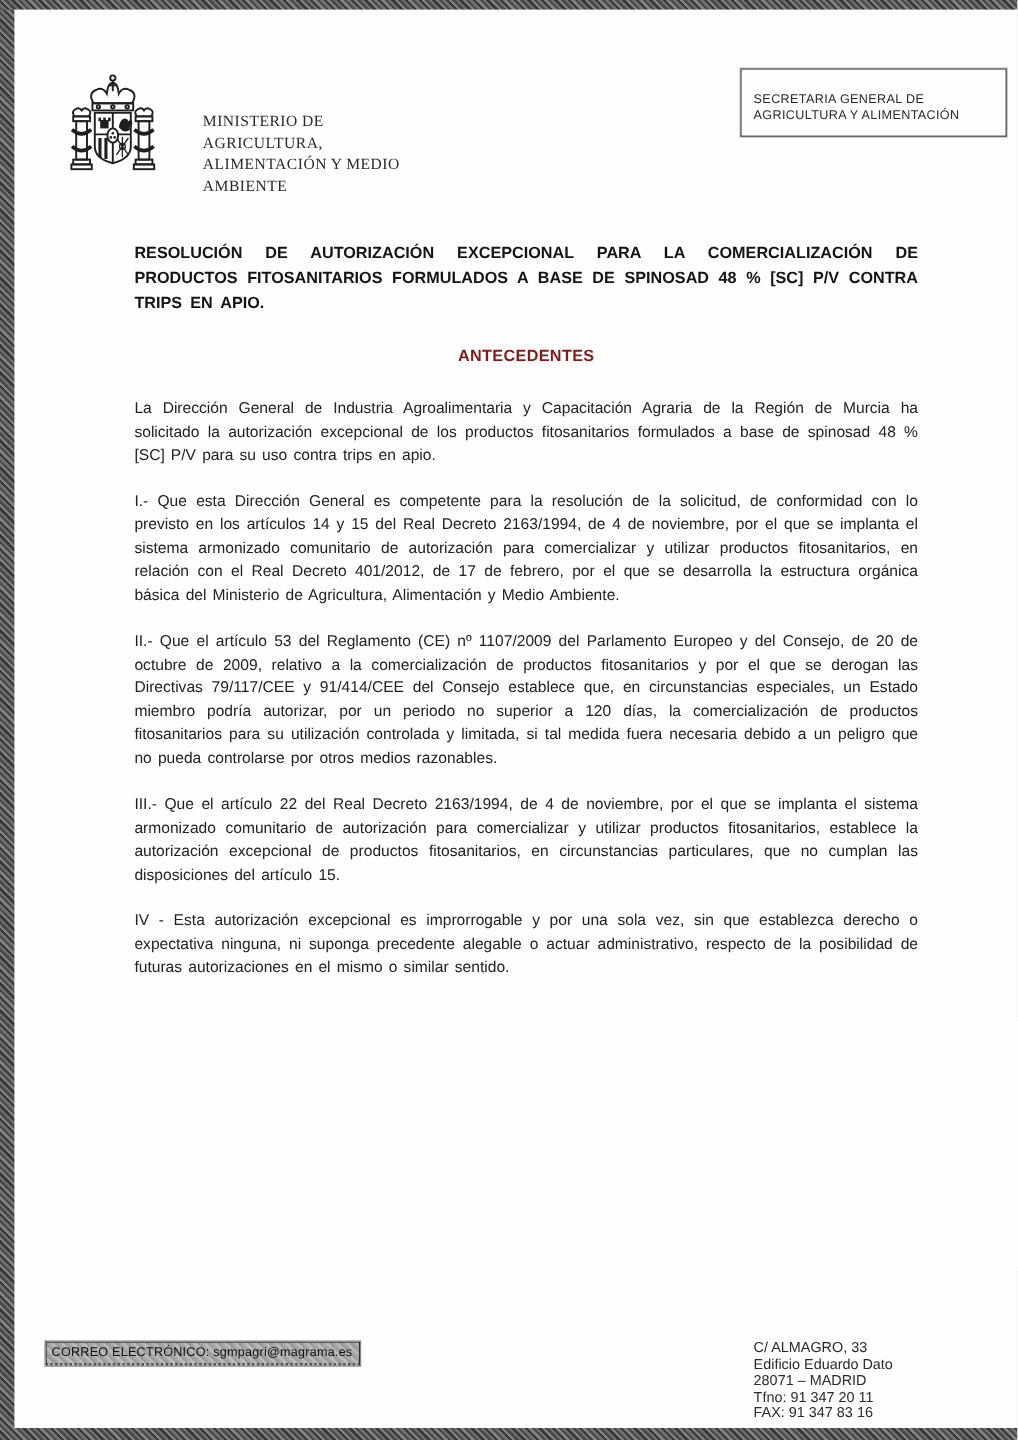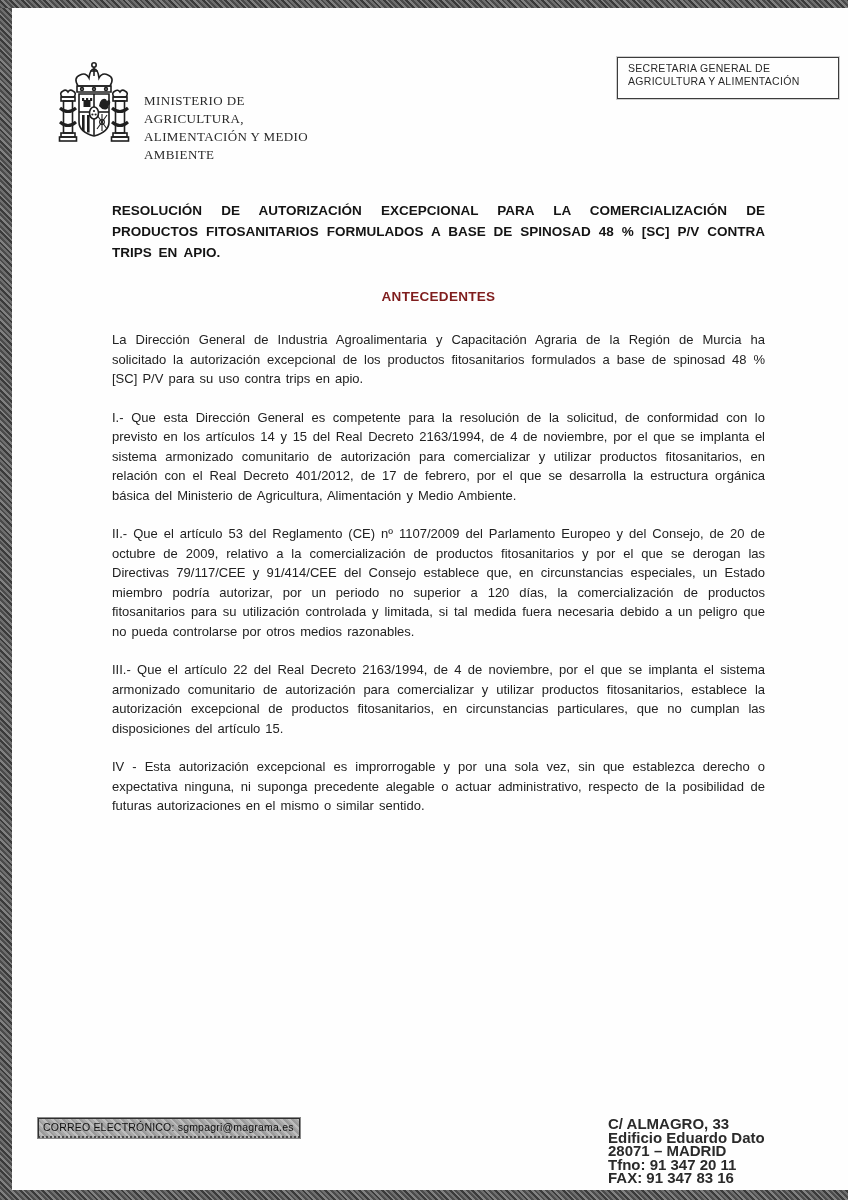--- a/index.html
+++ b/index.html
@@ -10,30 +10,30 @@
     position:relative; width:848px; height:1200px; background:#fefefe; overflow:hidden;
   }
   
   .scan-edge { position:absolute; background:
       repeating-linear-gradient(45deg,#4a4a4a 0 2px,#6e6e6e 2px 4px,#3a3a3a 4px 6px,#808080 6px 8px); }
   .edge-left   { left:0; top:0; width:12px; height:1200px; }
   .edge-top    { left:0; top:0; width:848px; height:8px; }
   .edge-bottom { left:0; top:1190px; width:848px; height:10px; }
 
   
-  .header-left { position:absolute; left:52px; top:60px; display:flex; align-items:flex-start; }
+  .header-left { position:absolute; left:52px; top:60px; display:flex; align-items:flex-start;gap:25px; }
   .crest { width:84px; height:104px; flex:0 0 auto; }
   .ministry-name {
     margin-left:8px; margin-top:32px;
     font-family:"Liberation Serif", serif; font-size:13px; line-height:18px;
     letter-spacing:0.4px; color:#2a2a2a;
   }
   .header-right { position:absolute; left:617px; top:57px; width:222px; }
   .secretaria-box {
-    border:1px solid #3c3c3c; padding:4px 10px 10px 10px;
+    border:1px solid #3c3c3c; padding:19px 10px 10px 10px;
     font-size:10.5px; line-height:13px; letter-spacing:0.3px; color:#2a2a2a;
     box-shadow:0 0 0 1px #cfcfcf;
   }
   .direccion {
     margin-top:18px; font-family:"Liberation Serif", serif;
     font-size:11.5px; line-height:15px; letter-spacing:0.4px; color:#2a2a2a;
   }
 
   
   .doc { position:absolute; left:112px; top:200px; width:653px; }
@@ -54,22 +54,22 @@
   .footer-email {
     position:absolute; left:38px; top:1118px;
     display:inline-block; padding:2px 5px 3px 4px;
     background:repeating-linear-gradient(45deg,#a9a9a9 0 2px,#bdbdbd 2px 4px,#9b9b9b 4px 6px);
     border:1px solid #2e2e2e; outline:1px solid #8a8a8a;
     font-size:10.5px; letter-spacing:0.2px; color:#101010;
     border-bottom:2px dotted #4a4a4a;
     text-align:right;
   }
   .footer-address {
-    position:absolute; left:608px; top:1117px;
-    font-size:15px; line-height:13.5px; color:#2a2a2a;font-weight:bold;
+    position:absolute; left:628px; top:1117px;
+    font-size:12px; line-height:13.5px; color:#2a2a2a;
   }
 </style>
 </head>
 <body>
 
 <div class="page">
 
   <div class="scan-edge edge-left"></div>
   <div class="scan-edge edge-top"></div>
   <div class="scan-edge edge-bottom"></div>

